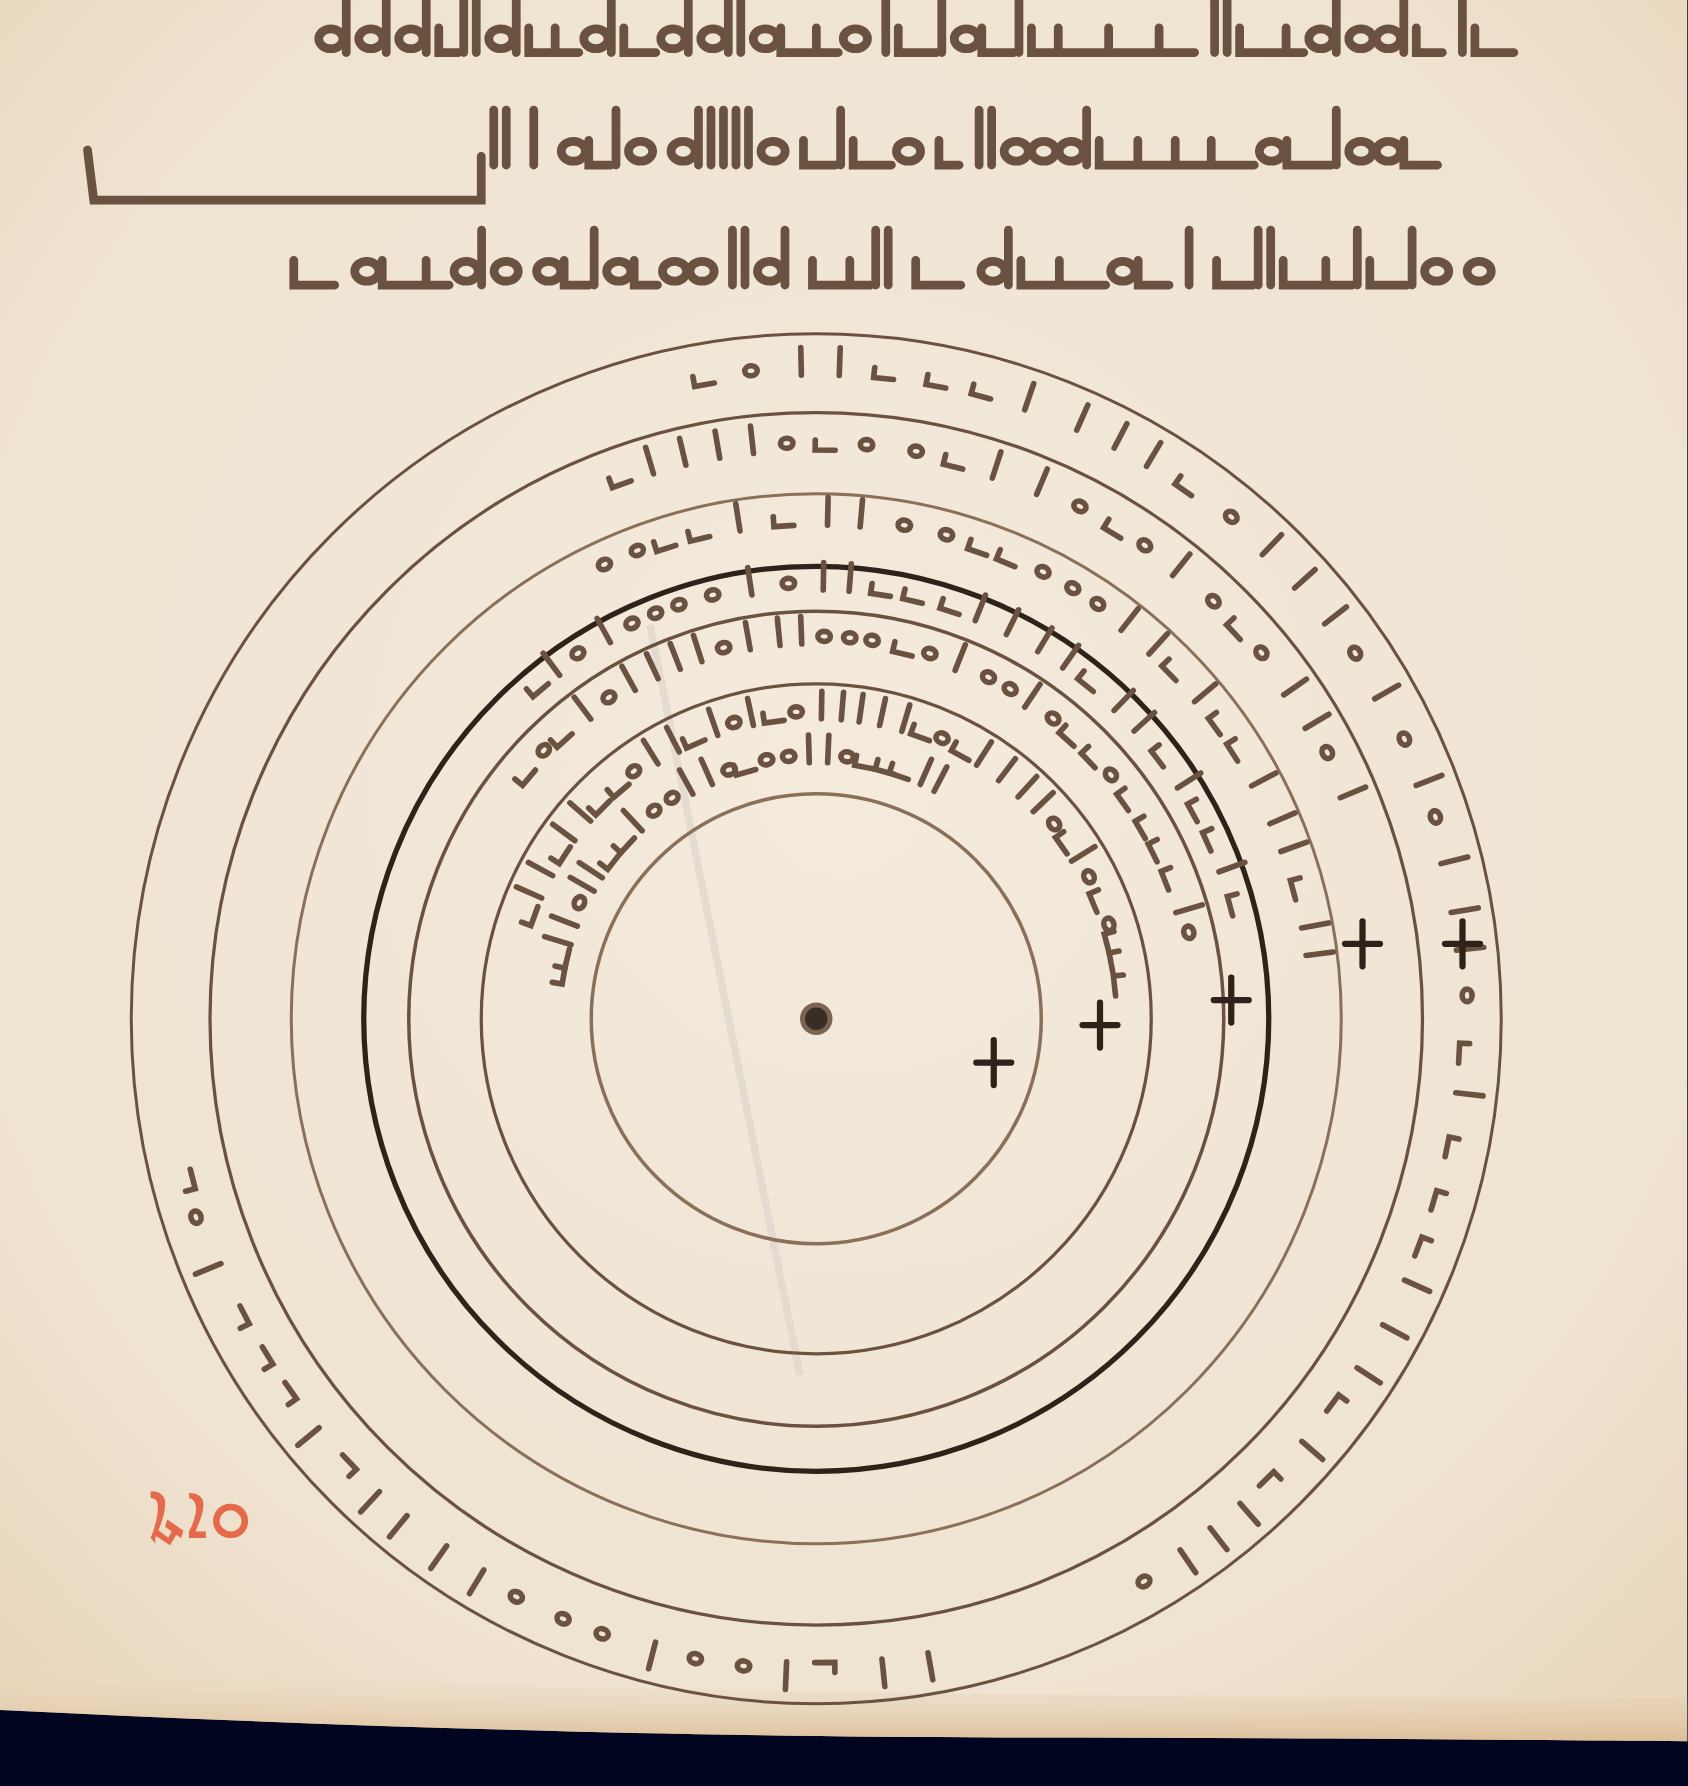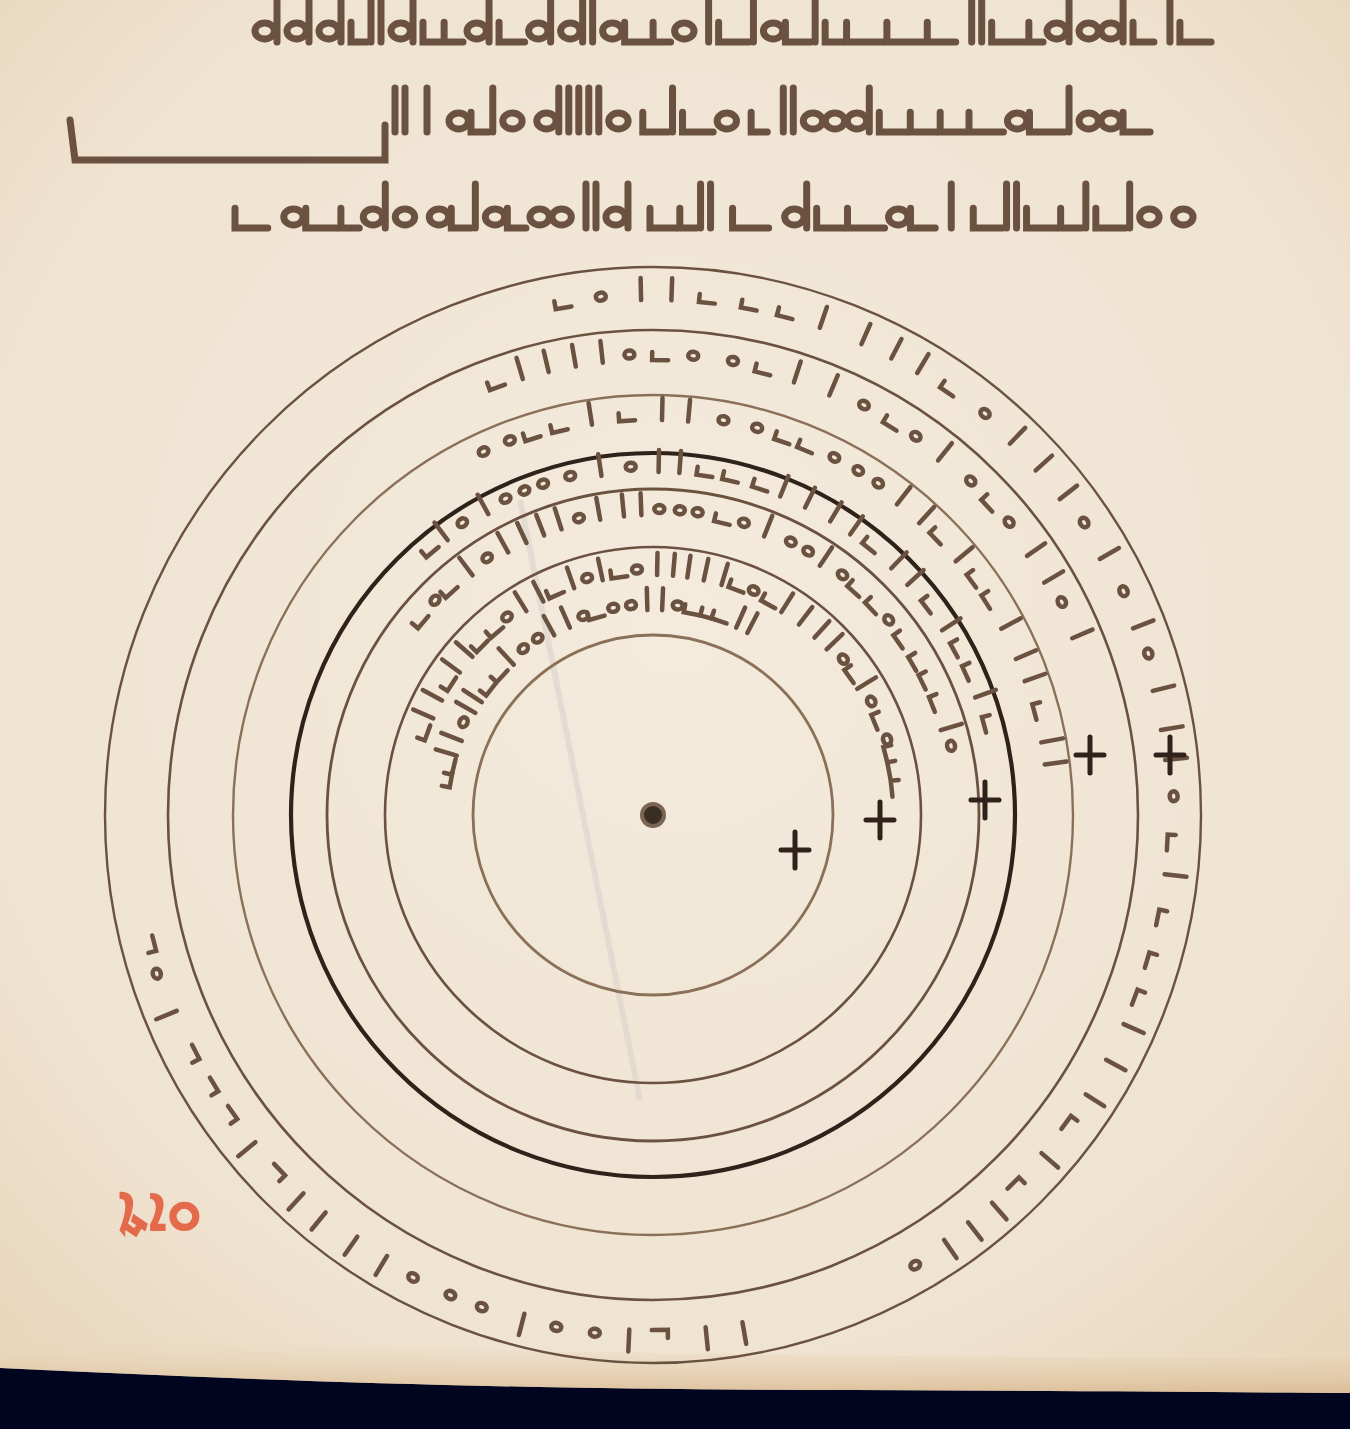--- a/index.html
+++ b/index.html
@@ -4,21 +4,21 @@
   <style>
     html, body { margin: 0; padding: 0; }
     body {
       width: 1350px; height: 1429px; overflow: hidden;
       background: #010520;
       font-family: "DejaVu Serif", serif;
       position: relative;
     }
     #page {
       position: absolute; left: 0; top: 0;
-      width: 1350px; height: 1429px; font-weight: bold;
+      width: 1350px; height: 1429px;
     }
     #page svg { display: block; }
   </style>
 </head>
 <body>
 
 <div id="page">
   <svg id="svg" width="1350" height="1429" viewBox="0 0 1350 1429">
     <defs>
       <radialGradient id="paperGrad" cx="50%" cy="45%" r="75%">

